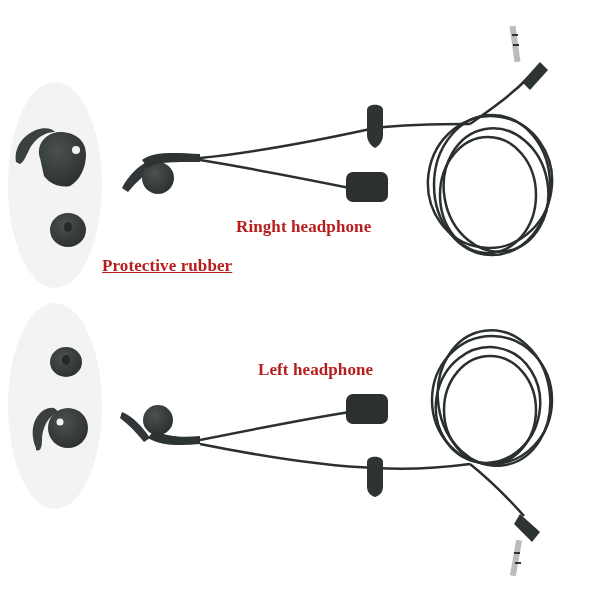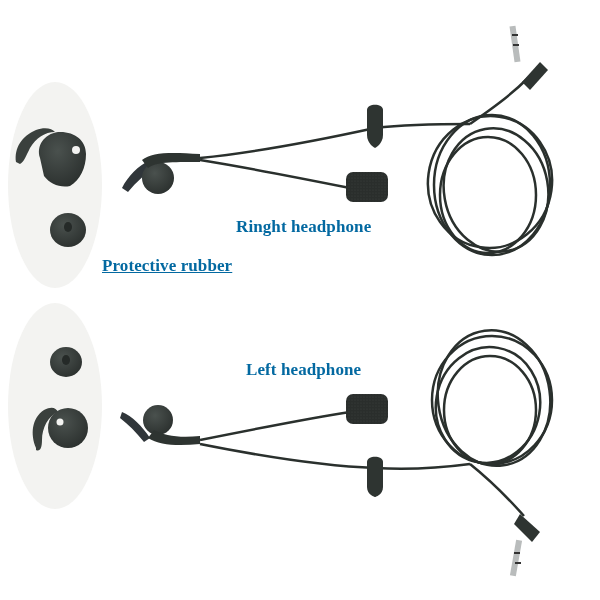--- a/index.html
+++ b/index.html
@@ -15,27 +15,27 @@
       background: #f3f3f1;
       border-radius: 50%;
     }
     .oval-top { left: 8px; top: 82px; width: 94px; height: 206px; }
     .oval-bottom { left: 8px; top: 303px; width: 94px; height: 206px; }
     .label {
       position: absolute;
       font-family: "Liberation Serif", "DejaVu Serif", serif;
       font-weight: bold;
       font-size: 17px;
-      color: #0369a1;
+      color: #b91c1c;
       white-space: nowrap;
       letter-spacing: 0.1px;
     }
     .label-right { left: 236px; top: 217px; }
     .label-protective { left: 102px; top: 256px; text-decoration: underline; }
-    .label-left { left: 246px; top: 360px; }
+    .label-left { left: 258px; top: 360px; }
     svg.art { position: absolute; left: 0; top: 0; }
   </style>
 </head>
 <body>
 
 <div class="canvas">
 
   <div class="oval oval-top"></div>
   <div class="oval oval-bottom"></div>
 

